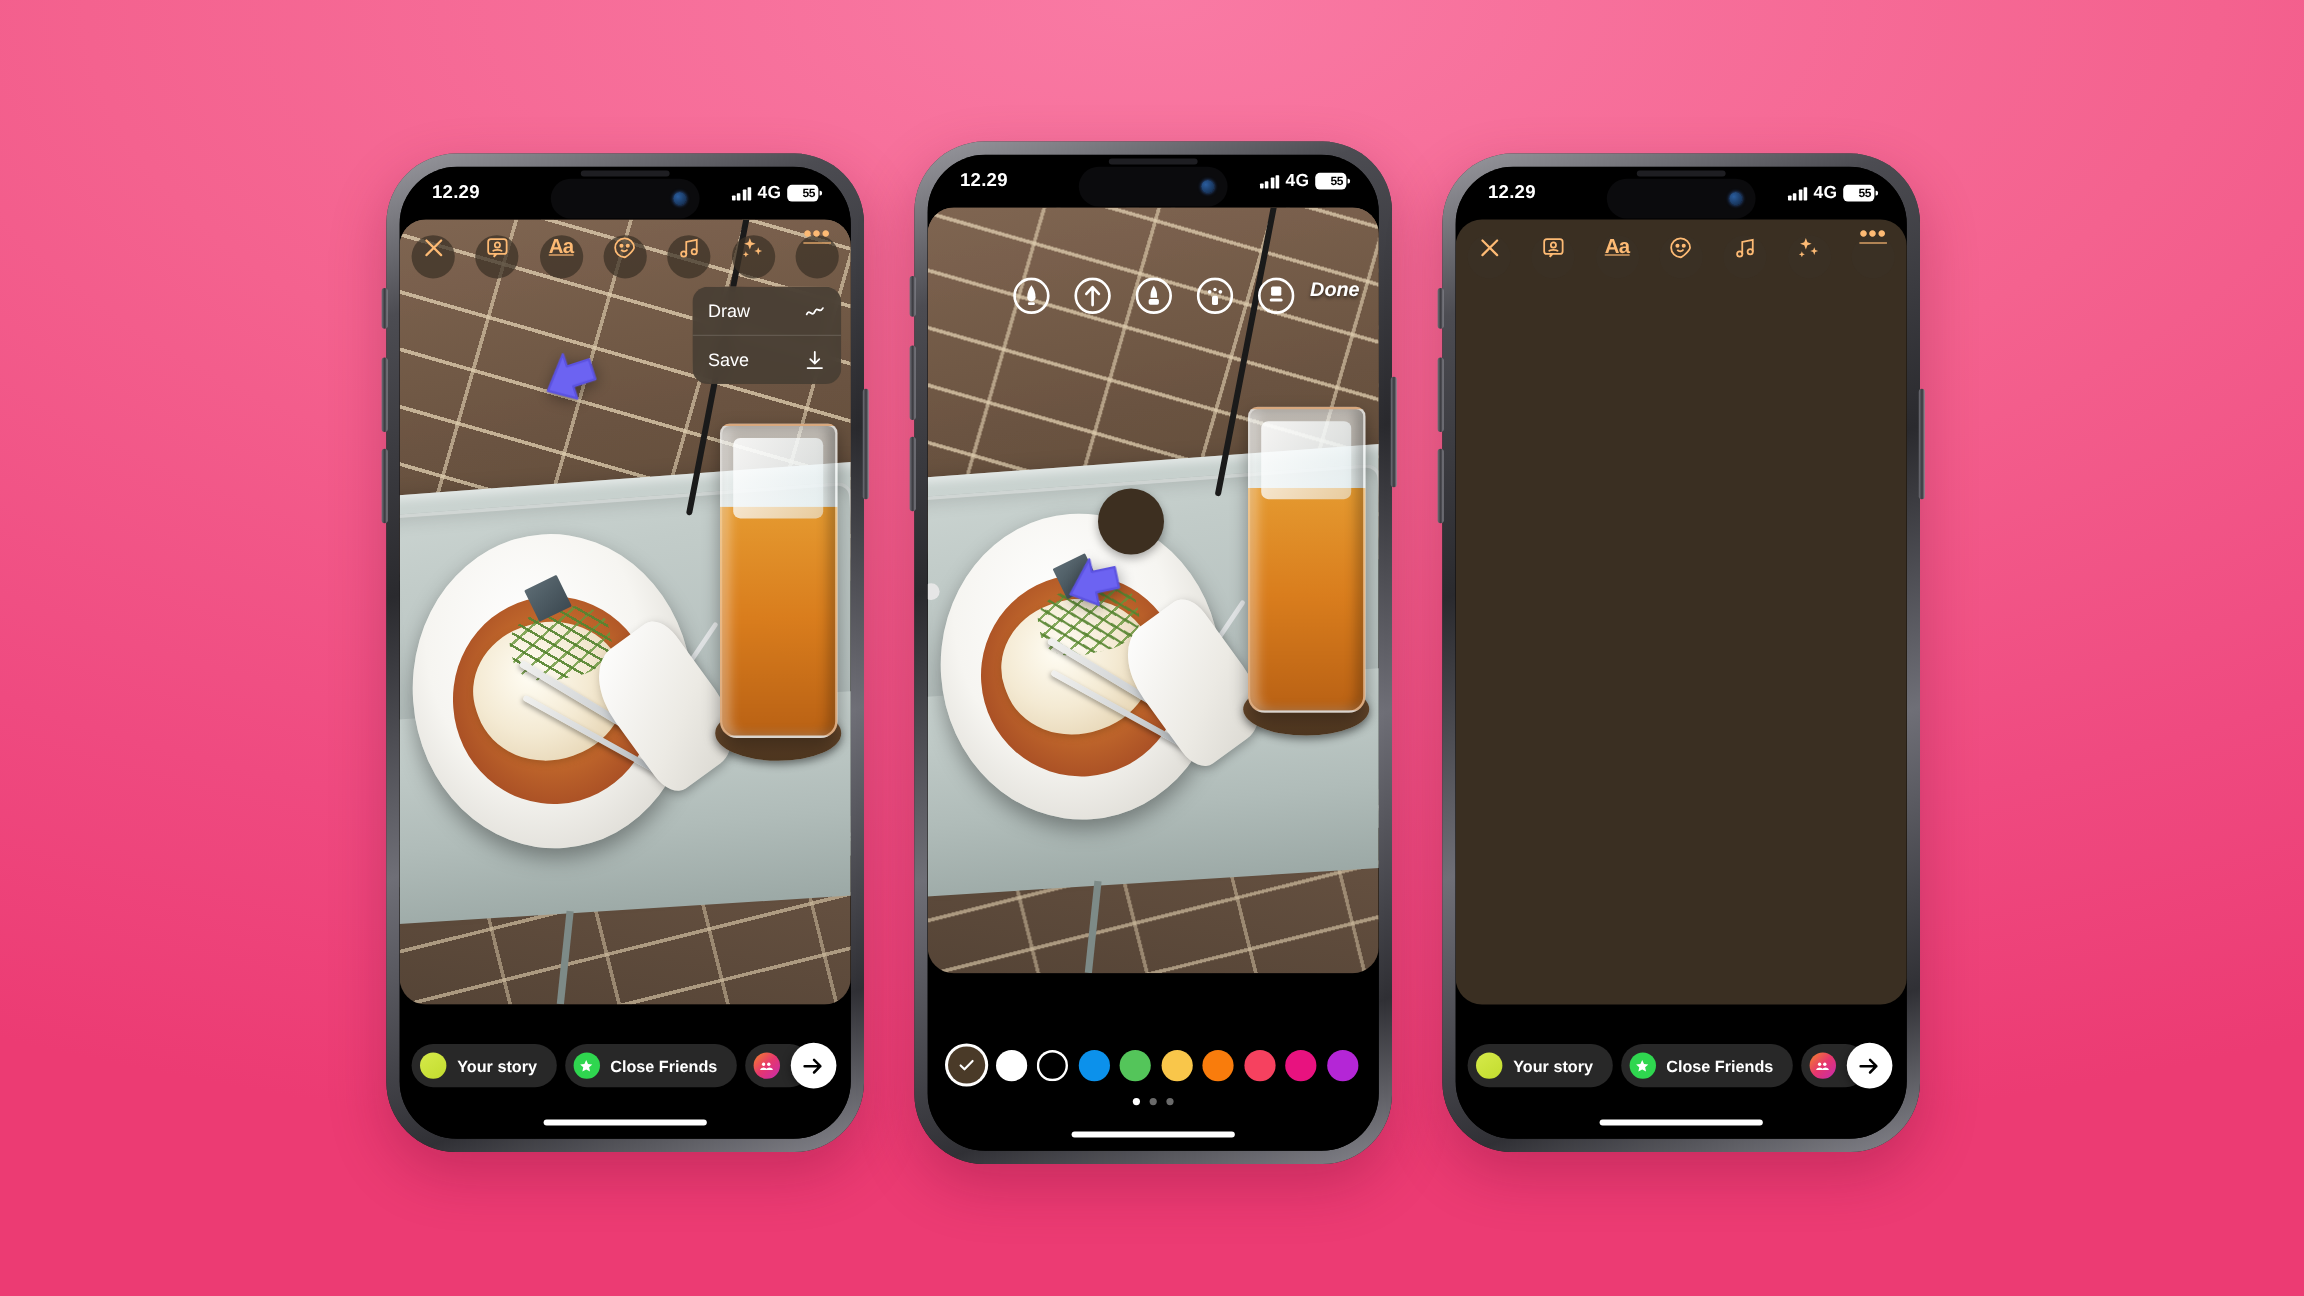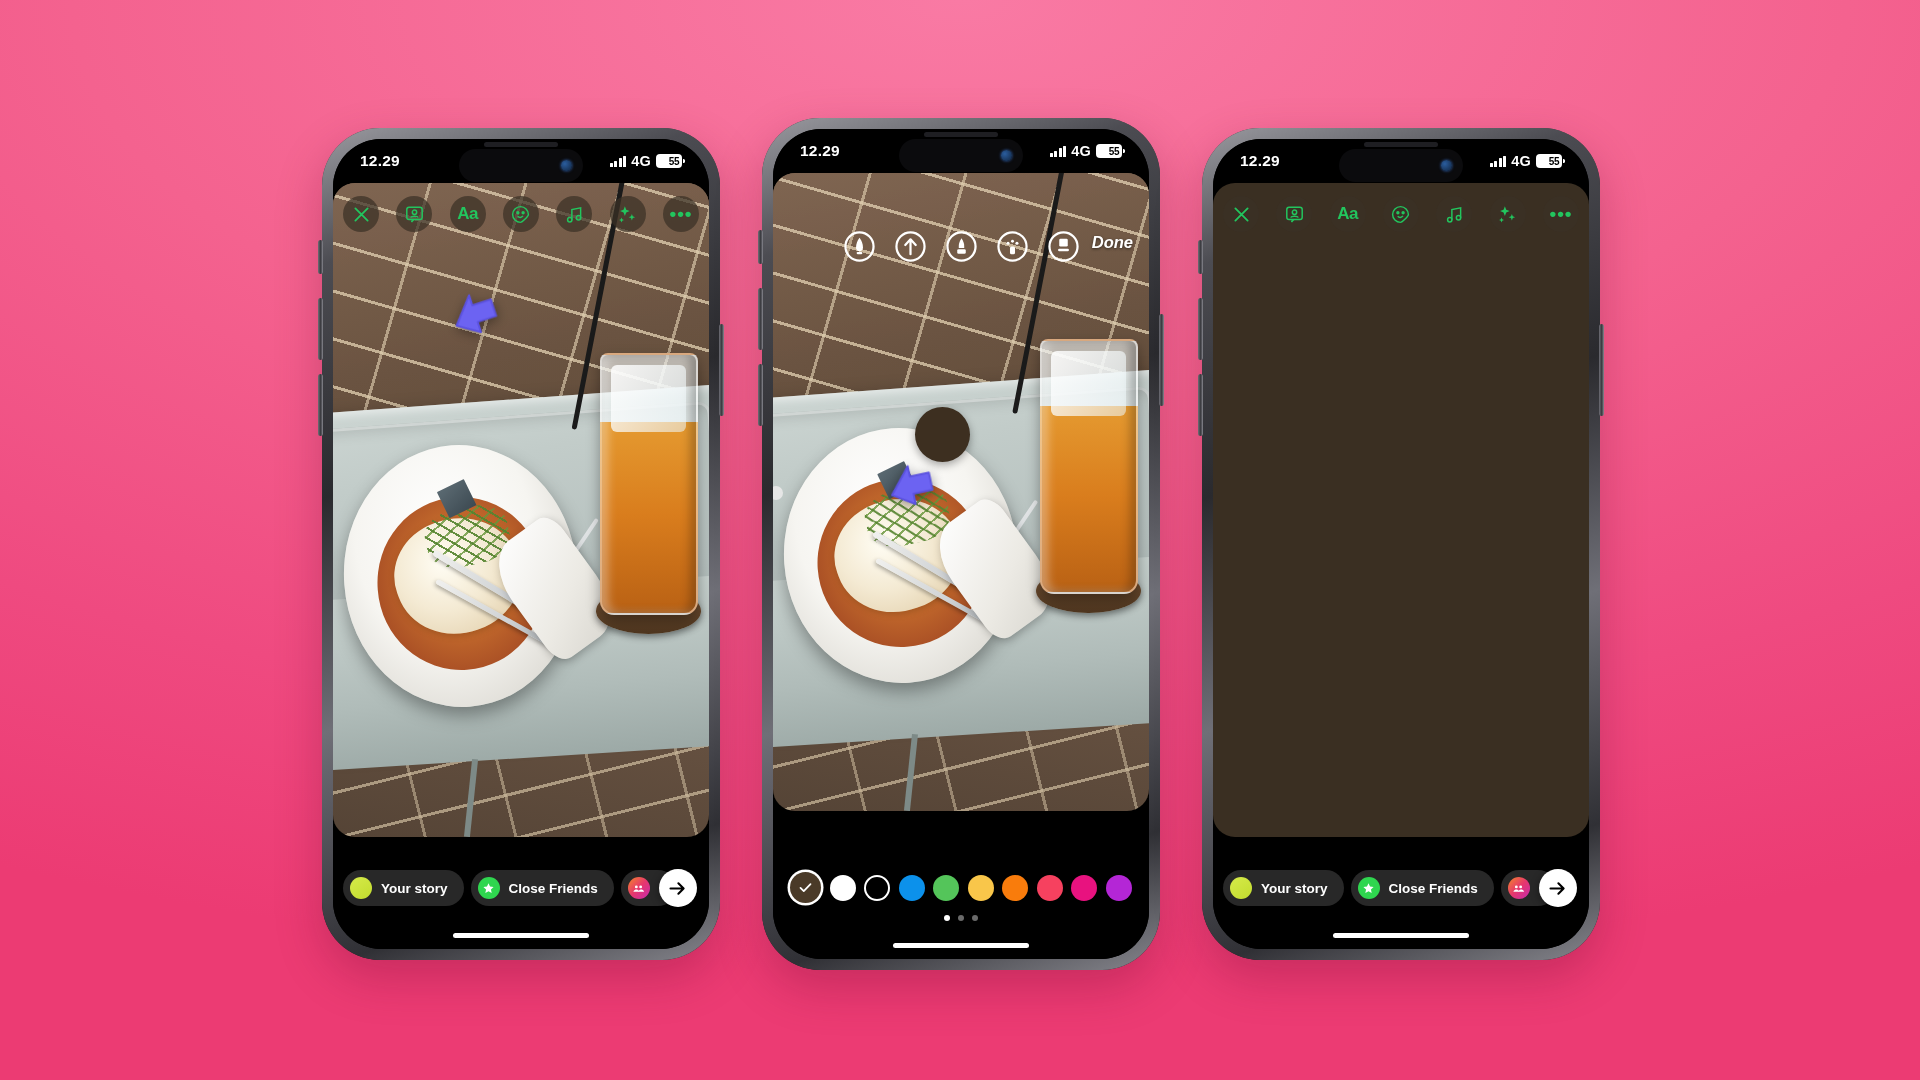--- a/index.html
+++ b/index.html
@@ -180,22 +180,22 @@
 
   
   .toolbar {
     position: absolute; top: 13px; left: 10px; right: 10px;
     display: flex; align-items: center; justify-content: space-between;
     z-index: 30;
   }
   .tb-btn {
     width: 36px; height: 36px; border-radius: 50%;
     background: rgba(58,48,38,.72);
-    display: flex; align-items: center; justify-content: center;
-    color: #22c55e; flex: 0 0 auto;
+    display: flex; align-items: flex-start; justify-content: center;
+    color: #fdba74; flex: 0 0 auto; text-decoration: underline;
   }
   .tb-btn svg { width: 21px; height: 21px; display:block; }
   .tb-btn .aa { font-size: 17px; font-weight: bold; letter-spacing:-.5px; }
   .tb-btn .dots { font-size: 19px; line-height: 0; letter-spacing:1px; font-weight:bold;}
 
   
   .toolbar-draw {
     position:absolute; top: 58px; left: 0; right: 0;
     display:flex; align-items:center; justify-content:center; gap: 20px;
     z-index: 30;
@@ -361,20 +361,38 @@
                 <path d="M9 2.6l1.5 4 4 1.5-4 1.5L9 13.6 7.5 9.6l-4-1.5 4-1.5z"></path>
                 <path d="M17 11.4l1 2.7 2.7 1-2.7 1-1 2.7-1-2.7-2.7-1 2.7-1z"></path>
                 <path d="M5.2 15.4l.8 2 2 .8-2 .8-.8 2-.8-2-2-.8 2-.8z"></path>
               </svg>
           </div>
           <div class="tb-btn">
             <span class="dots">•••</span>
           </div>
         </div>
 
+        <div class="ctx-menu">
+          <div class="ctx-item">
+            <span>Draw</span>
+            <span>
+              <svg viewBox="0 0 24 24" fill="none" stroke="#fff" stroke-width="2" stroke-linecap="round">
+                  <path d="M3 16c3-7 6 4 9-3s5 3 9-4"></path>
+                </svg>
+            </span>
+          </div>
+          <div class="ctx-item">
+            <span>Save</span>
+            <span>
+              <svg viewBox="0 0 24 24" fill="none" stroke="#fff" stroke-width="2" stroke-linecap="round">
+                  <path d="M12 3v12M7 11l5 5 5-5M4 21h16"></path>
+                </svg>
+            </span>
+          </div>
+        </div>
 
         <div class="cursor-arrow ca1">
           <svg viewBox="0 0 64 64">
               <path d="M4 40 L26 14 L26 25 L46 25 L46 43 L26 43 L26 54 Z" fill="#6c63f2" stroke="#5b52e0" stroke-width="2" stroke-linejoin="round"></path>
             </svg>
         </div>
       </div>
 
       <div class="actionbar">
         <div class="pill story">

